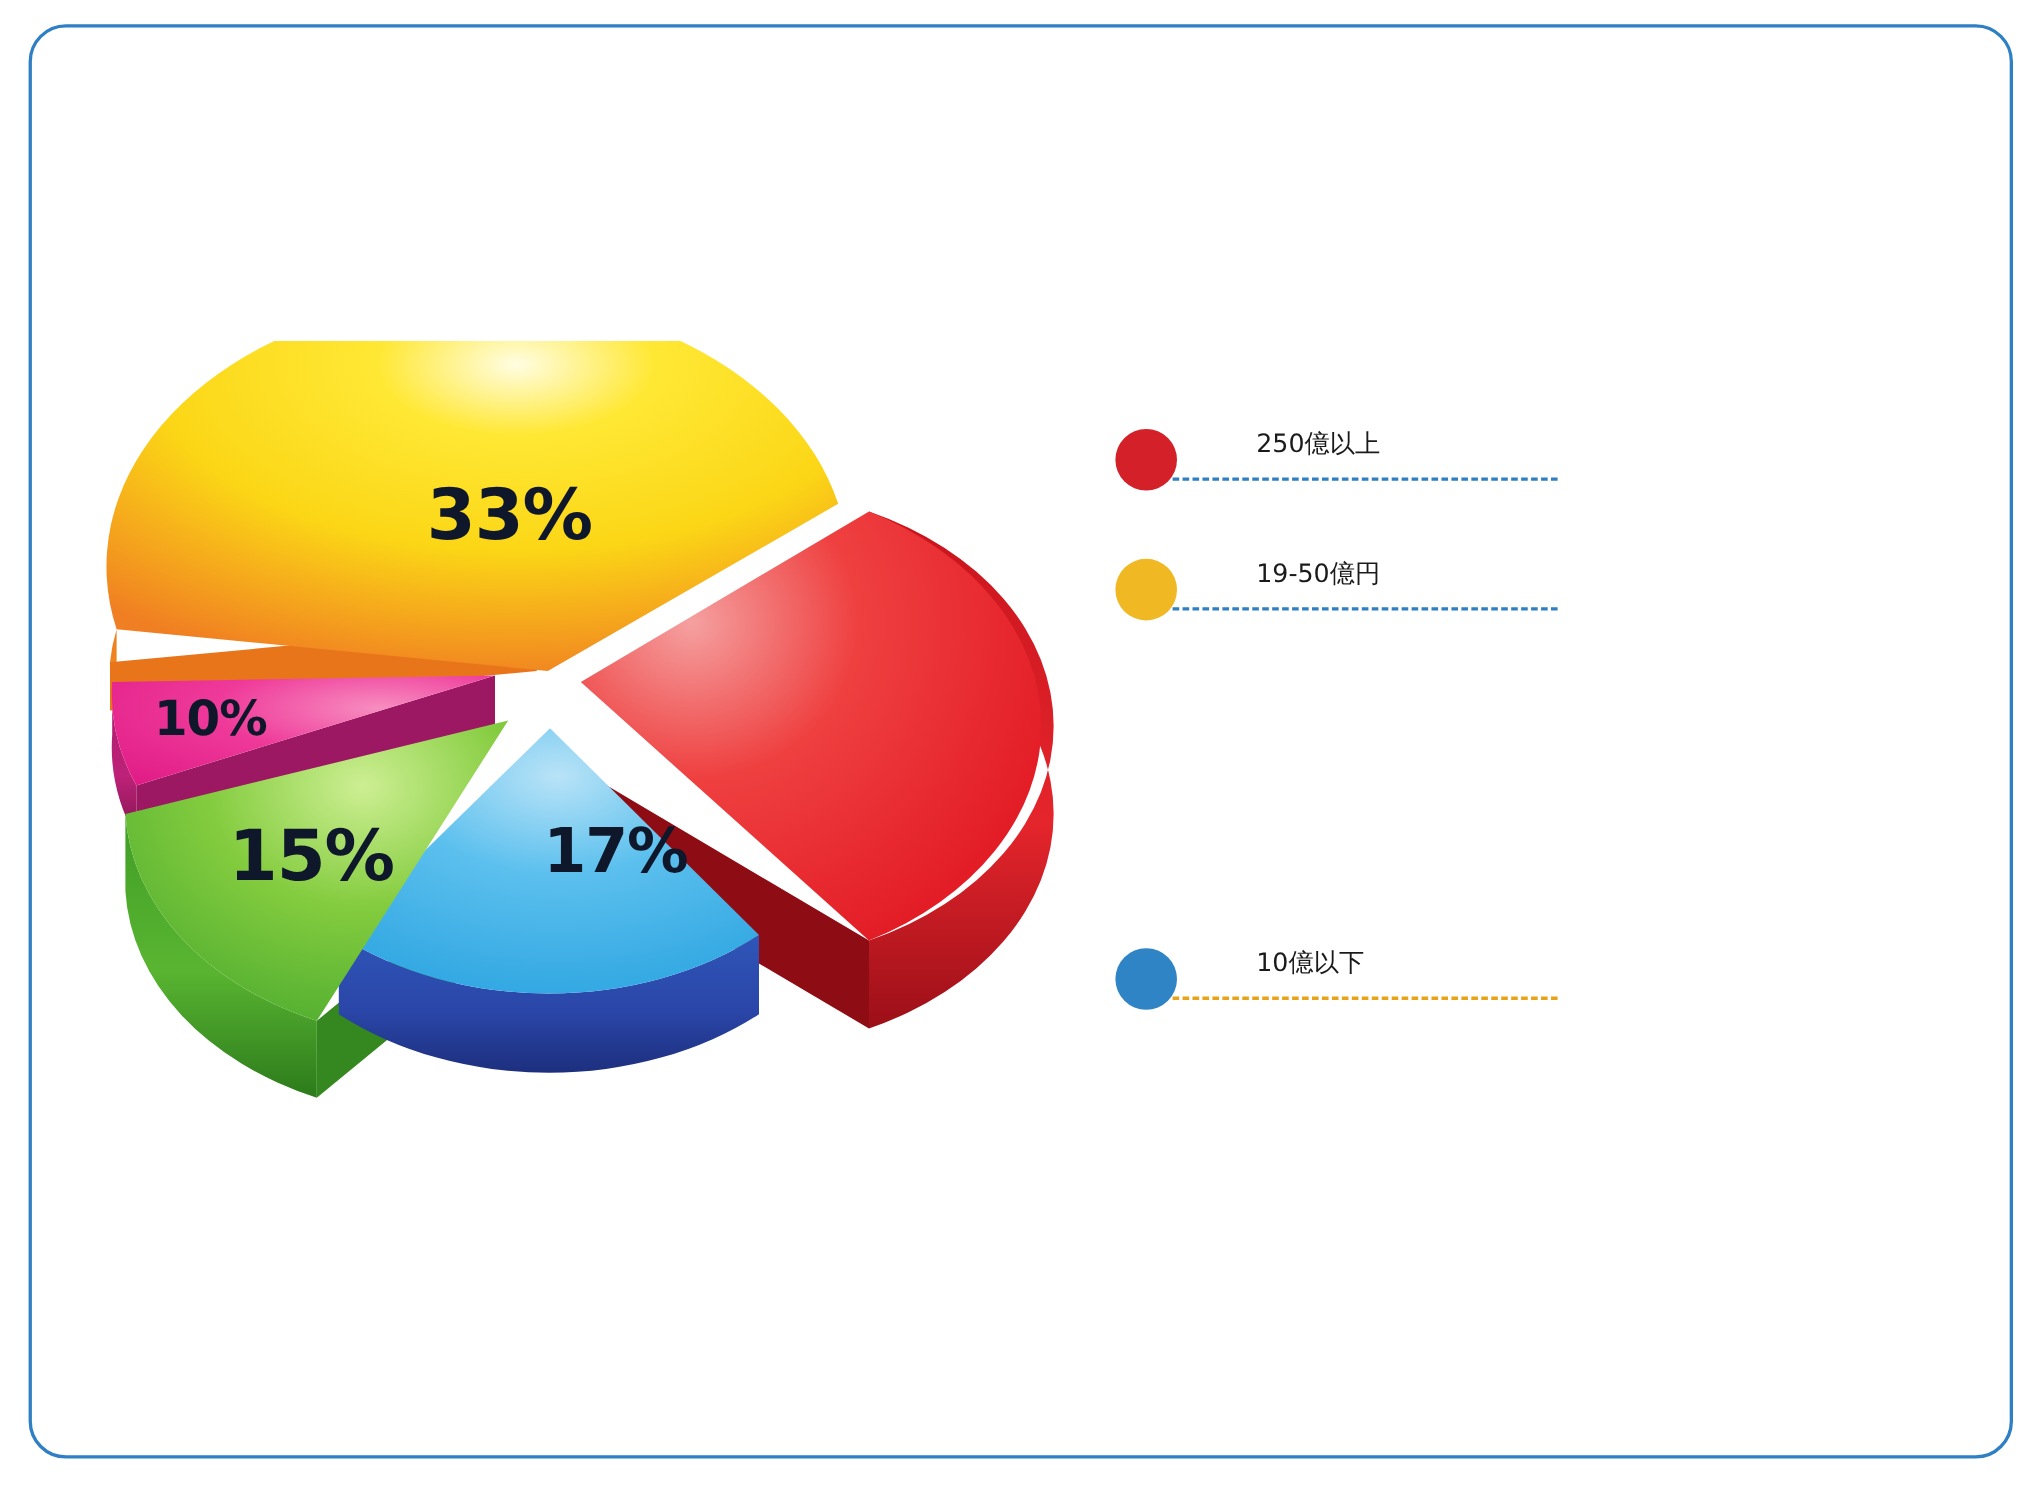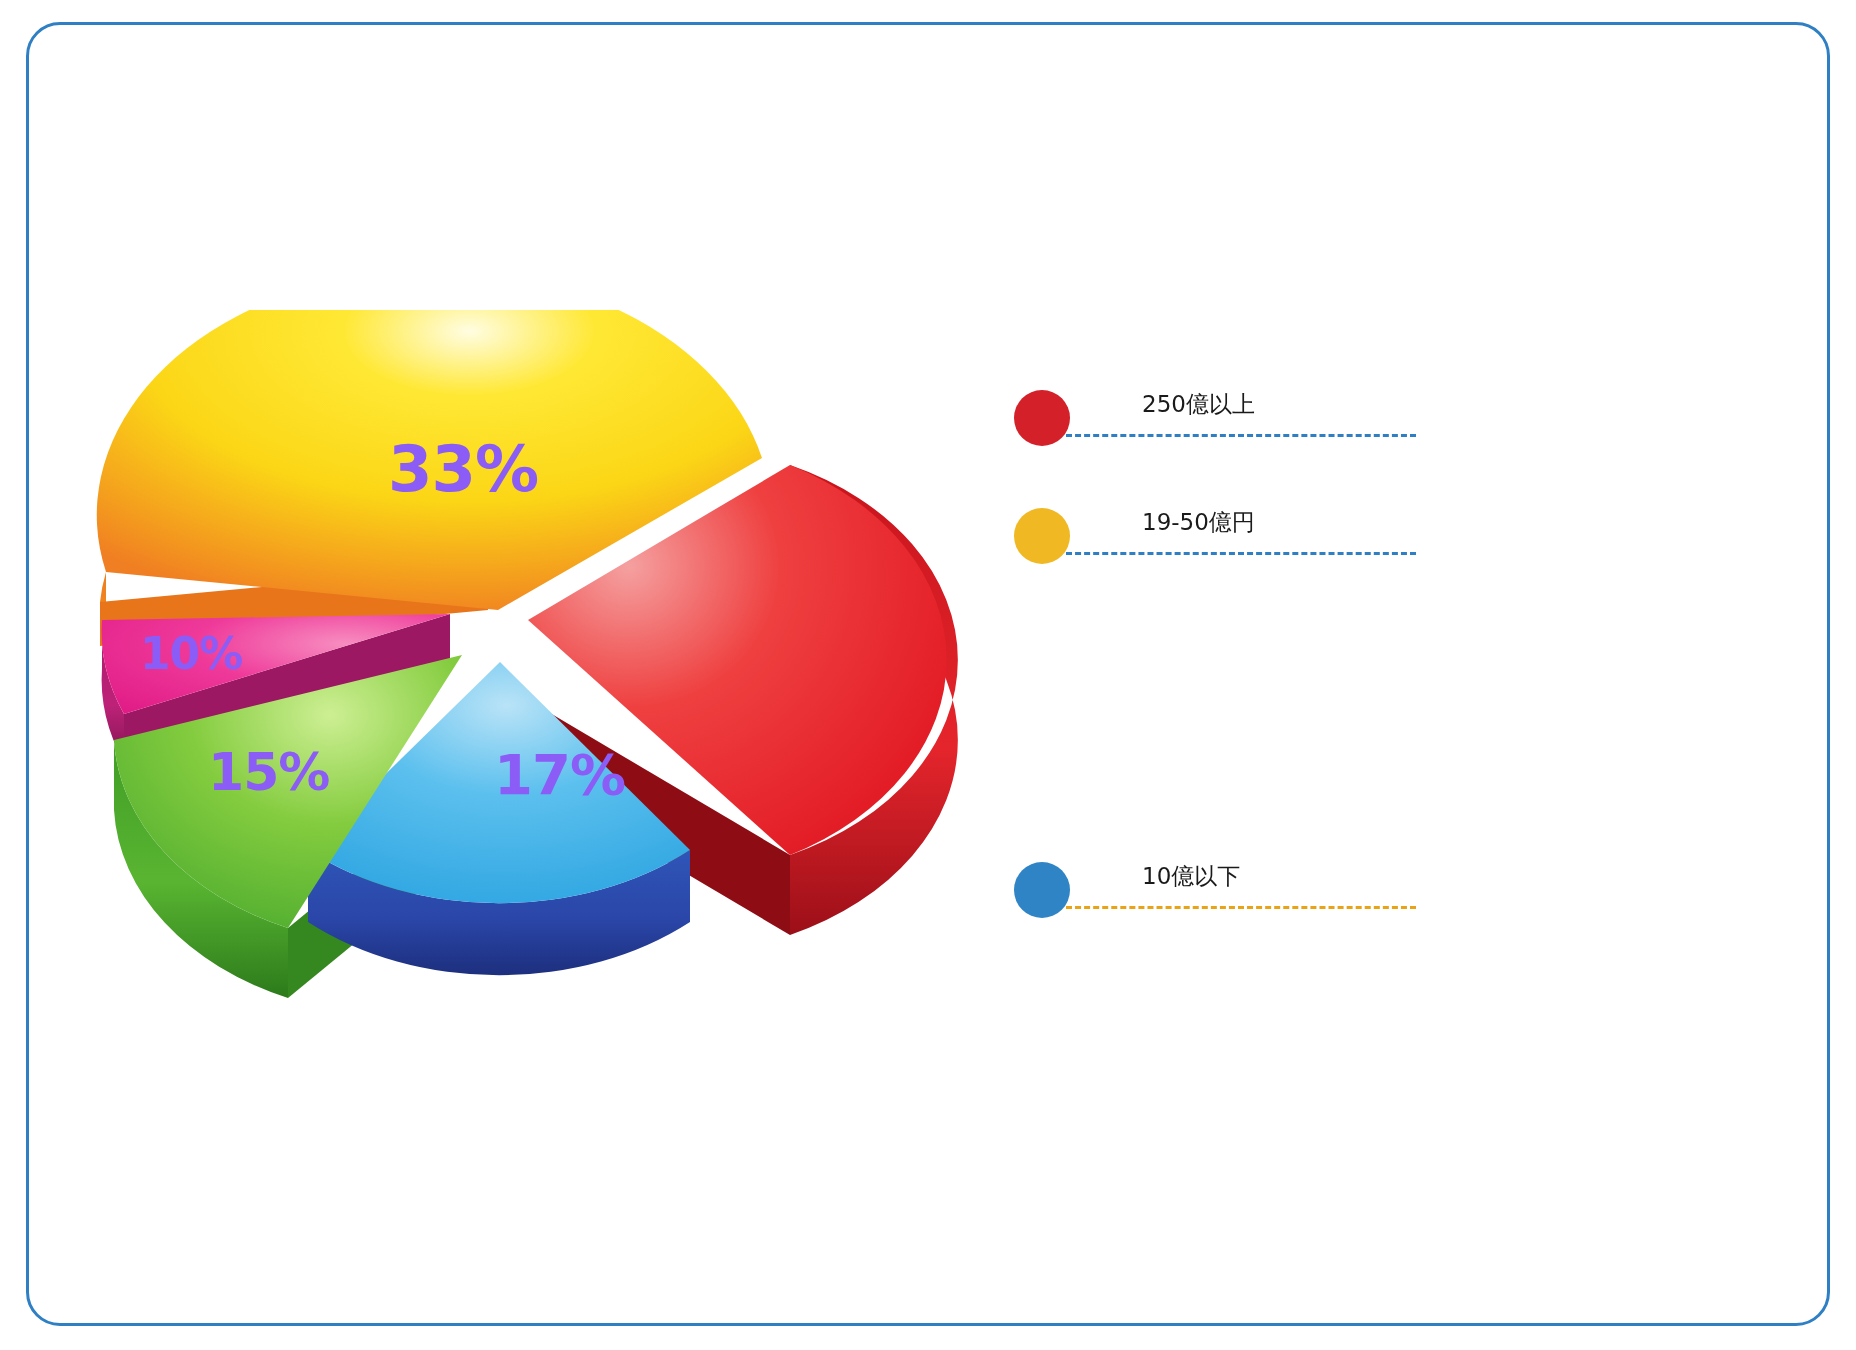--- a/index.html
+++ b/index.html
@@ -41,29 +41,29 @@
     top: 310px;
     width: 900px;
     height: 720px;
   }
   #pie-svg { display:block; width: 900px; height: 720px; }
 
   .slice-label {
     position: absolute;
     font-family: "DejaVu Sans", "Liberation Sans", sans-serif;
     font-weight: bold;
-    color: #8b5cf6;
+    color: #0f172a;
     letter-spacing: -1px;
     white-space: nowrap;
     user-select: none;
   }
   .lbl-33 { left: 298px; top: 122px; font-size: 64px; }
   .lbl-25 { left: 600px; top: 272px; font-size: 64px; }
   .lbl-17 { left: 404px; top: 432px; font-size: 56px; }
-  .lbl-15 { left: 118px; top: 432px; font-size: 52px; }
+  .lbl-15 { left: 118px; top: 432px; font-size: 64px; }
   .lbl-10 { left: 50px;  top: 318px; font-size: 44px; }
 
   
   #legend {
     position: absolute;
     left: 1000px;
     top: 382px;
     width: 470px;
     height: 570px;
   }

